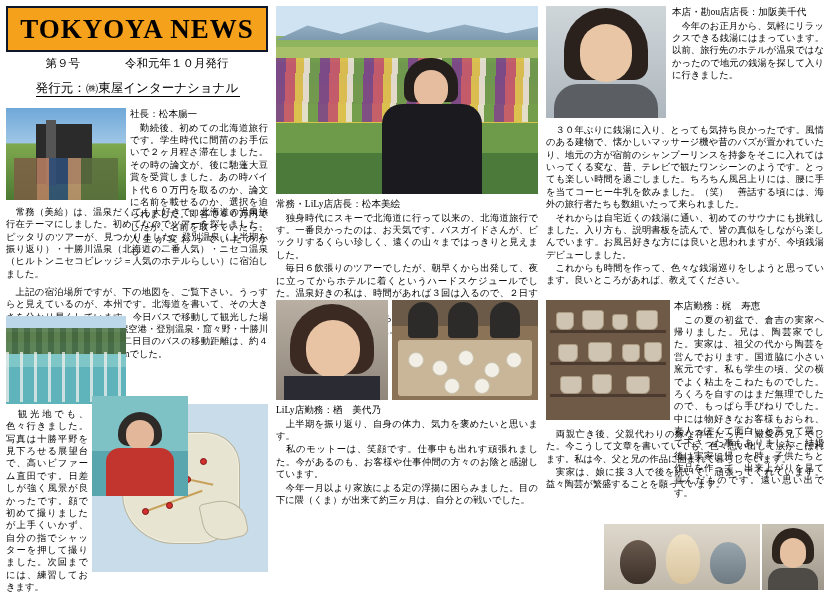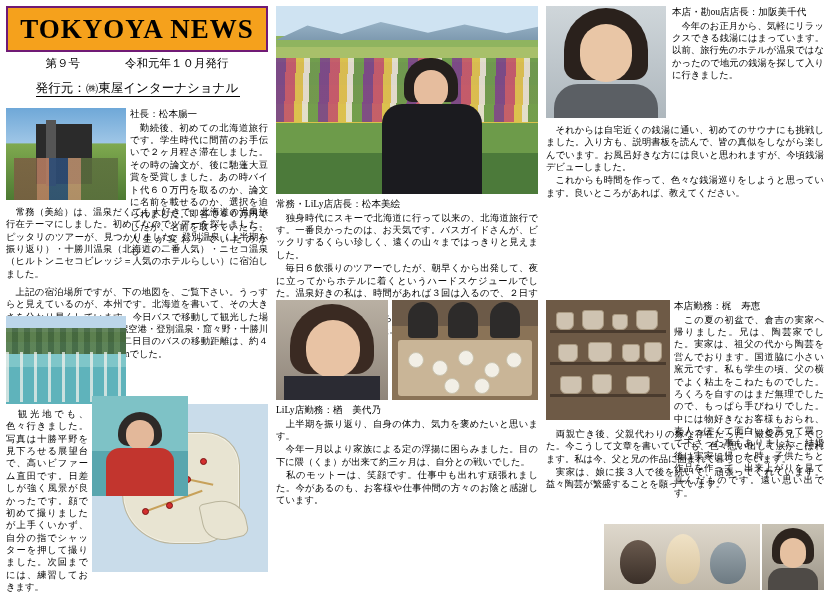--- a/index.html
+++ b/index.html
@@ -16,21 +16,21 @@
     background: #fff;
   }
 
   
   .photo { position: absolute; overflow: hidden; }
 
   
   .masthead {
     position: absolute; left: 6px; top: 6px; width: 262px; height: 46px;
     background: #f5a11c;
-    border: 2px solid #701a75;
+    border: 2px solid #0f172a;
     display: flex; align-items: center; justify-content: center;
   }
   .masthead-title {
     font-family: "Liberation Serif", serif;
     font-weight: bold;
     font-size: 27px;
     letter-spacing: 1px;
     color: #000;
     white-space: nowrap;
   }
@@ -302,36 +302,37 @@
     <div class="plate" style="left:66px; top:50px;"></div>
     <div class="plate" style="left:92px; top:62px;"></div>
     <div class="plate" style="left:114px; top:52px;"></div>
     <div class="plate" style="left:52px; top:78px;"></div>
     <div class="plate" style="left:82px; top:78px;"></div>
   </div>
 
   <div class="col-text" style="left:276px; top:404px; width:262px;">
     <p class="hdr">LiLy店勤務：楢　美代乃</p>
     <p>　上半期を振り返り、自身の体力、気力を褒めたいと思います。</p>
+    <p>　私のモットーは、笑顔です。仕事中も出れす頑張れました。今があるのも、お客様や仕事仲間の方々のお陰と感謝しています。</p>
     <p>　今年一月以より家族による定の浮揚に困らみました。目の下に隈（くま）が出来て約三ヶ月は、自分との戦いでした。</p>
-    <p>　私のモットーは、笑顔です。仕事中も出れす頑張れました。今があるのも、お客様や仕事仲間の方々のお陰と感謝しています。</p>
   </div>
 
   <div class="photo" id="p-portrait3">
     <div class="hair"></div>
     <div class="face"></div>
     <div class="body"></div>
   </div>
 
   <div class="col-text" style="left:672px; top:6px; width:152px;">
     <p class="hdr">本店・勘ou店店長：加阪美千代</p>
     <p>　今年のお正月から、気軽にリラックスできる銭湯にはまっています。以前、旅行先のホテルが温泉ではなかったので地元の銭湯を探して入りに行きました。</p>
   </div>
 
   <div class="col-text" style="left:546px; top:124px; width:278px;">
+    <p>　３０年ぶりに銭湯に入り、とっても気持ち良かったです。風情のある建物で、懐かしいマッサージ機や昔のバズが置かれていたり、地元の方が宿前のシャンプーリンスを持参をそこに入れてはいってくる変な、昔、テレビで観たワンシーンのようです。とっても楽しい時間を過ごしました。ちろちん風呂上りには、腰に手を当てコーヒー牛乳を飲みました。（笑）　善話する頃には、海外の旅行者たちも数組いたって来られました。</p>
     <p>　それからは自宅近くの銭湯に通い、初めてのサウナにも挑戦しました。入り方も、説明書板を読んで、皆の真似をしながら楽しんでいます。お風呂好きな方には良いと思われますが、今頃銭湯デビューしました。</p>
     <p>　これからも時間を作って、色々な銭湯巡りをしようと思っています。良いところがあれば、教えてください。</p>
   </div>
 
   <div class="photo" id="p-pottery">
     <div class="shelf" style="top:30px;"></div>
     <div class="shelf" style="top:62px;"></div>
     <div class="shelf" style="top:94px;"></div>
     <div class="pot" style="left:10px; top:12px; width:18px; height:18px;"></div>
     <div class="pot" style="left:36px; top:10px; width:22px; height:20px;"></div>

